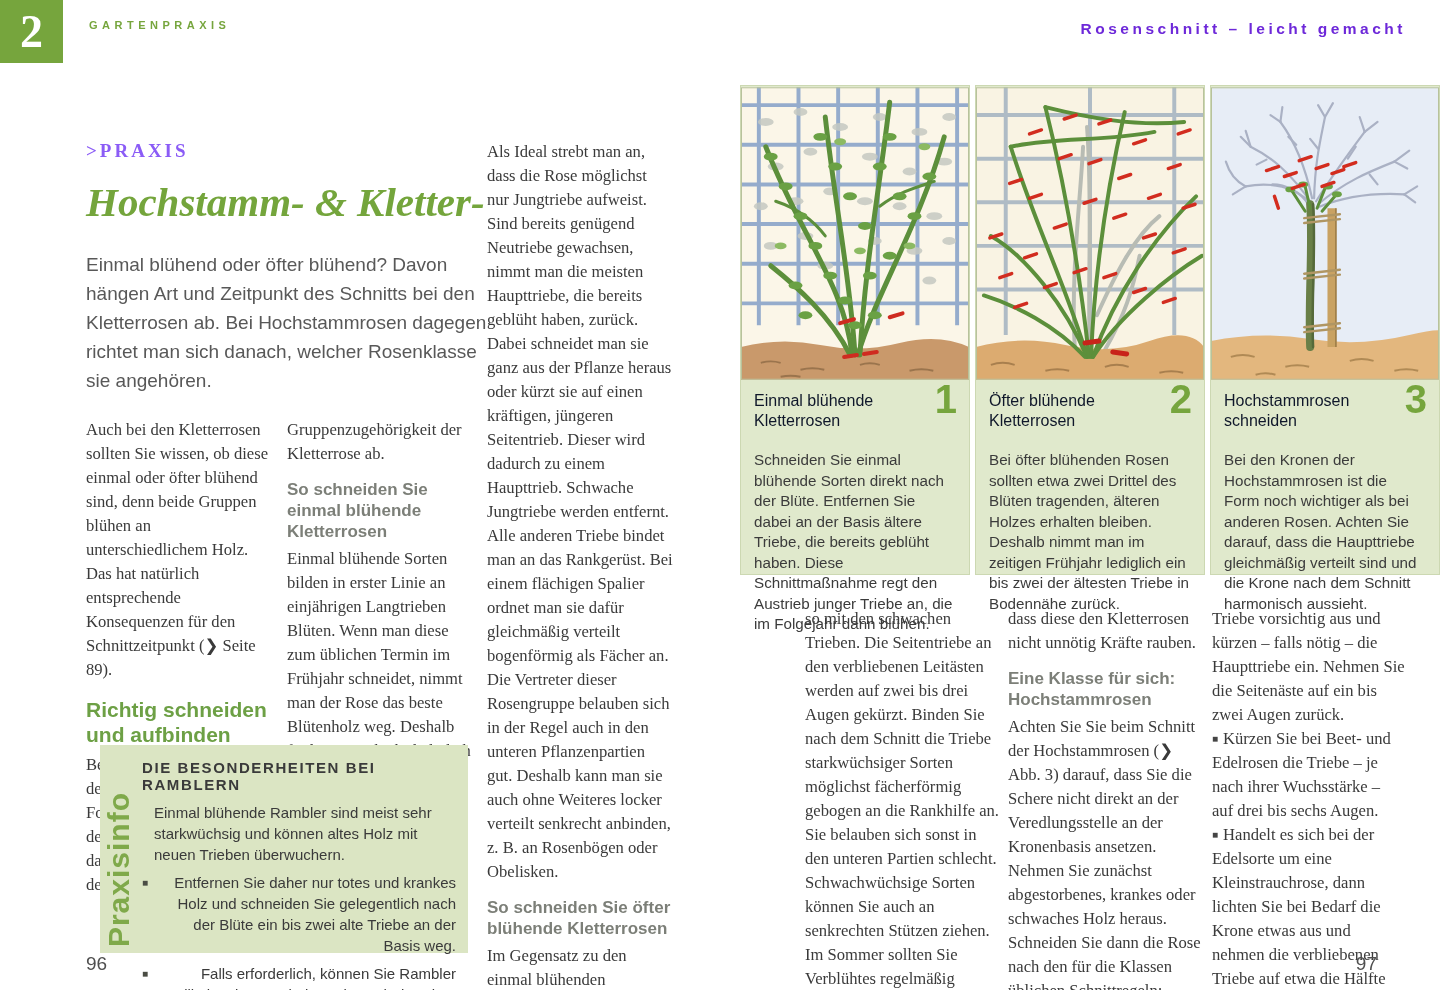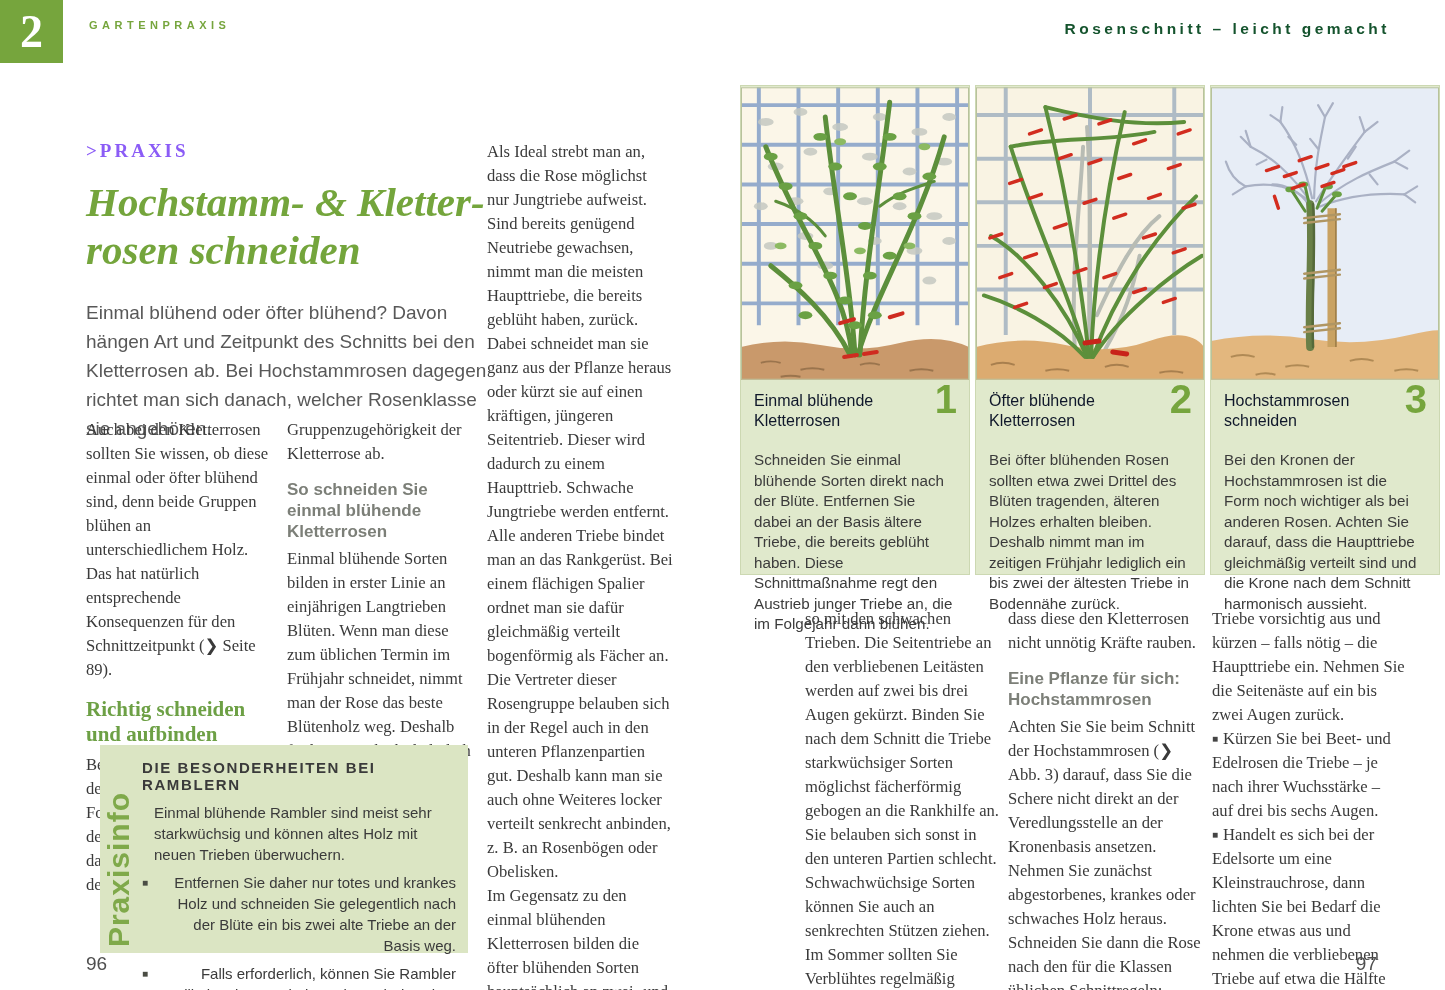--- a/index.html
+++ b/index.html
@@ -4,35 +4,35 @@
 <style>
   html,body{margin:0;padding:0;background:#ffffff;}
   body{width:1445px;height:990px;position:relative;font-family:"Liberation Sans",sans-serif;-webkit-font-smoothing:antialiased;}
   .spread{position:absolute;inset:0;background:#fff;overflow:hidden;}
 
   
   .chapter-box{position:absolute;left:0;top:0;width:63px;height:63px;background:#76a53d;color:#fff;
     display:flex;align-items:center;justify-content:center;font-family:"Liberation Serif",serif;
     font-weight:bold;font-size:46px;}
   .section-title{position:absolute;left:89px;top:19px;font-size:11px;font-weight:bold;letter-spacing:4.5px;color:#76a53d;}
-  .running-title{position:absolute;right:55px;top:20px;font-size:15.5px;font-weight:bold;letter-spacing:3.5px;color:#14532d;}
+  .running-title{position:absolute;right:39px;top:20px;font-size:15.5px;font-weight:bold;letter-spacing:3.5px;color:#6d28d9;}
 
   
   .left-page{position:absolute;left:86px;top:140px;width:584px;height:850px;}
   .kicker{font-family:"Liberation Serif",serif;font-weight:bold;font-size:19px;letter-spacing:3px;color:#8b5cf6;}
   .title{margin:16px 0 0;font-family:"Liberation Serif",serif;font-weight:bold;font-size:41px;line-height:48px;color:#74a53c;font-style:italic;}
   .title span{display:block;}
   .intro{margin:24px 0 0;font-size:19px;line-height:29px;color:#585858;width:404px;}
 
   .col{position:absolute;width:186px;font-family:"Liberation Serif",serif;font-size:16.6px;line-height:24px;color:#3a3a3a;}
   .col p{margin:0;}
   .lp-col1{left:0;top:278px;}
   .lp-col2{left:201px;top:278px;}
   .lp-col3{left:401px;top:0;}
-  .subhead-green{margin:15px 0 6px;font-family:Liberation Serif, serif;font-weight:bold;font-size:21px;line-height:25px;color:#6da045;}
+  .subhead-green{margin:15px 0 6px;font-family:Liberation Sans, sans-serif;font-weight:bold;font-size:21px;line-height:25px;color:#6da045;}
   .subhead-gray{margin:13px 0 5px;font-family:"Liberation Sans",sans-serif;font-weight:bold;font-size:17px;line-height:21px;color:#7c7f78;}
 
   .bullet::before{content:"■";font-size:10px;color:#454545;margin-right:5px;vertical-align:2px;}
 
   
   .praxisinfo{position:absolute;left:14px;top:605px;width:368px;height:208px;background:#dbe5c3;}
   .pi-label{position:absolute;left:2px;bottom:6px;writing-mode:vertical-rl;transform:rotate(180deg);
     font-weight:bold;font-size:30px;color:#7fa94a;letter-spacing:1px;}
   .pi-content{position:absolute;left:42px;top:14px;right:12px;}
   .pi-title{font-weight:bold;font-size:15px;letter-spacing:1.6px;color:#3a3a3a;}
@@ -68,40 +68,40 @@
     <span>2</span>
   </div>
   <div class="section-title">GARTENPRAXIS</div>
   <div class="running-title">Rosenschnitt – leicht gemacht</div>
 
   <div class="left-page">
     <div>
       <div class="kicker">&gt;PRAXIS</div>
       <h1 class="title">
           <span>Hochstamm- &amp; Kletter-</span>
-          <span>rosen schneiden</span>
         </h1>
       <p class="intro">Einmal blühend oder öfter blühend? Davon hängen Art und Zeitpunkt des Schnitts bei den Kletterrosen ab. Bei Hochstammrosen dagegen richtet man sich danach, welcher Rosenklasse sie angehören.</p>
     </div>
 
     <div class="col lp-col1">
       <p>Auch bei den Kletterrosen sollten Sie wissen, ob diese einmal oder öfter blühend sind, denn beide Gruppen blühen an unterschiedlichem Holz. Das hat natürlich entsprechende Konsequenzen für den Schnittzeitpunkt (❯ Seite 89).</p>
       <h3 class="subhead-green">Richtig schneiden und aufbinden</h3>
       <p>Bei Kletterrosen erfolgt mit dem Schnitt auch stets das Formieren und Anbinden der Triebe. Wie Sie genau dabei vorgehen, hängt von der</p>
     </div>
 
     <div class="col lp-col2">
       <p>Gruppenzugehörigkeit der Kletterrose ab.</p>
       <h4 class="subhead-gray">So schneiden Sie einmal blühende Kletterrosen</h4>
       <p>Einmal blühende Sorten bilden in erster Linie an einjährigen Langtrieben Blüten. Wenn man diese zum üblichen Termin im Frühjahr schneidet, nimmt man der Rose das beste Blütenholz weg. Deshalb findet im Frühjahr lediglich ein Grundschnitt (❯ Seite 90) statt. Den Hauptschnitt erledigt man dann erst direkt nach der Blüte (❯ Abb. 1).</p>
     </div>
 
     <div class="col lp-col3">
       <p>Als Ideal strebt man an, dass die Rose möglichst nur Jungtriebe aufweist. Sind bereits genügend Neutriebe gewachsen, nimmt man die meisten Haupttriebe, die bereits geblüht haben, zurück. Dabei schneidet man sie ganz aus der Pflanze heraus oder kürzt sie auf einen kräftigen, jüngeren Seitentrieb. Dieser wird dadurch zu einem Haupttrieb. Schwache Jungtriebe werden entfernt. Alle anderen Triebe bindet man an das Rankgerüst. Bei einem flächigen Spalier ordnet man sie dafür gleichmäßig verteilt bogenförmig als Fächer an.</p>
       <p>Die Vertreter dieser Rosengruppe belauben sich in der Regel auch in den unteren Pflanzenpartien gut. Deshalb kann man sie auch ohne Weiteres locker verteilt senkrecht anbinden, z. B. an Rosenbögen oder Obelisken.</p>
+      <h4 class="subhead-gray">So schneiden Sie öfter blühende Kletterrosen</h4>
       <p>Im Gegensatz zu den einmal blühenden Kletterrosen bilden die öfter blühenden Sorten hauptsächlich an zwei- und mehrjährigen Trieben mit vielen Seitentrieben Blütenknospen aus. Idealerweise bestehen Pflanzen aus dieser Gruppe zu zwei Teilen aus zwei- und mehrjährigen Trieben, zu einem Teil aus Jungtrieben. Um stets etwas Neuaustrieb zu gewährleisten, sollten Sie im Frühjahr ein bis zwei der ältesten Äste ganz aus der Pflanze herausschneiden (❯ Abb. 2). Verfahren Sie eben-</p>
     </div>
 
     <div class="praxisinfo">
       <div class="pi-label">Praxisinfo</div>
       <div class="pi-content">
         <div class="pi-title">DIE BESONDERHEITEN BEI RAMBLERN</div>
         <p class="pi-text">Einmal blühende Rambler sind meist sehr starkwüchsig und können altes Holz mit neuen Trieben überwuchern.</p>
         <p class="pi-bullet">Entfernen Sie daher nur totes und krankes Holz und schneiden Sie gelegentlich nach der Blüte ein bis zwei alte Triebe an der Basis weg.</p>
         <p class="pi-bullet">Falls erforderlich, können Sie Rambler radikal verjüngen, indem Sie nach der Blüte alle Triebe – bis auf die in diesem Jahr gewachsenen – an der Basis abschneiden.</p>
@@ -391,21 +391,21 @@
     </div>
 
     <div class="col rp-colA">
       <p>so mit den schwachen Trieben. Die Seitentriebe an den verbliebenen Leitästen werden auf zwei bis drei Augen gekürzt. Binden Sie nach dem Schnitt die Triebe starkwüchsiger Sorten möglichst fächerförmig gebogen an die Rankhilfe an. Sie belauben sich sonst in den unteren Partien schlecht. Schwachwüchsige Sorten können Sie auch an senkrechten Stützen ziehen.</p>
       <p>Im Sommer sollten Sie Verblühtes regelmäßig zurückschneiden (❯ Seite 89), um eine Nachblüte anzuregen.</p>
 
     </div>
 
     <div class="col rp-colB">
       <p>dass diese den Kletterrosen nicht unnötig Kräfte rauben.</p>
-      <h4 class="subhead-gray">Eine Pflanze für sich: Hochstammrosen</h4>
+      <h4 class="subhead-gray">Eine Klasse für sich: Hochstammrosen</h4>
       <p>Achten Sie Sie beim Schnitt der Hochstammrosen (❯ Abb. 3) darauf, dass Sie die Schere nicht direkt an der Veredlungsstelle an der Kronenbasis ansetzen.</p>
       <p>Nehmen Sie zunächst abgestorbenes, krankes oder schwaches Holz heraus.</p>
       <p>Schneiden Sie dann die Rose nach den für die Klassen üblichen Schnittregeln:</p>
 
     </div>
 
     <div class="col rp-colC">
       <p>Triebe vorsichtig aus und kürzen – falls nötig – die Haupttriebe ein. Nehmen Sie die Seitenäste auf ein bis zwei Augen zurück.</p>
       <p class="bullet">Kürzen Sie bei Beet- und Edelrosen die Triebe – je nach ihrer Wuchsstärke – auf drei bis sechs Augen.</p>
       <p class="bullet">Handelt es sich bei der Edelsorte um eine Kleinstrauchrose, dann lichten Sie bei Bedarf die Krone etwas aus und nehmen die verbliebenen Triebe auf etwa die Hälfte zurück.</p>

